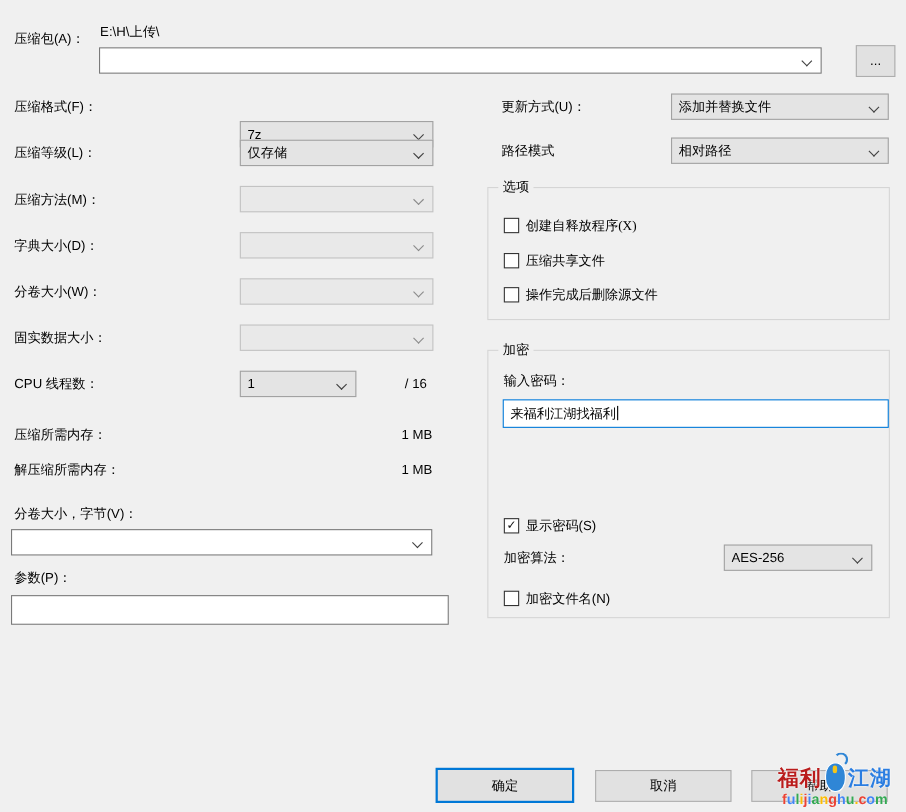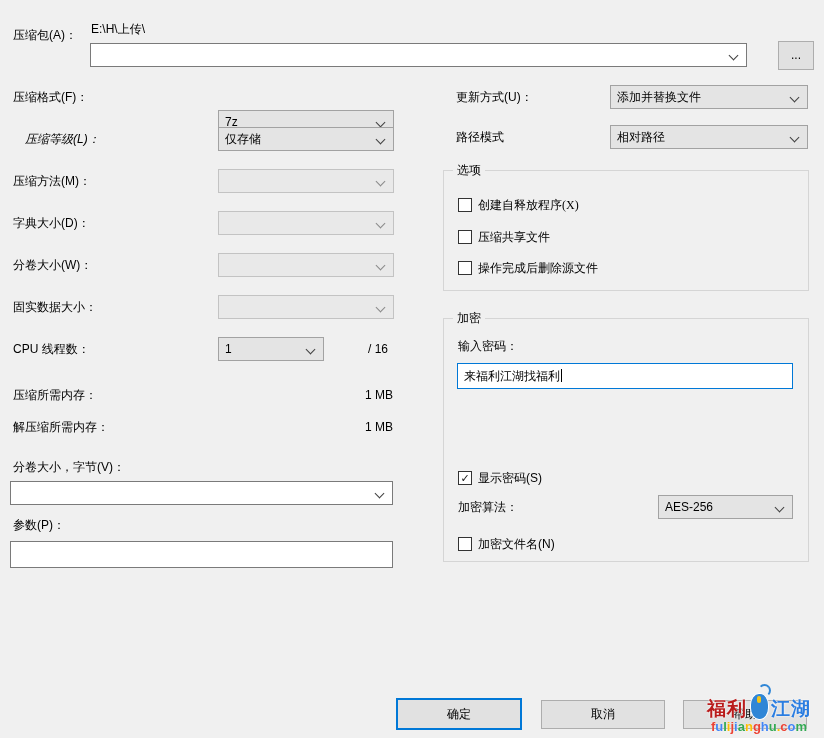--- a/index.html
+++ b/index.html
@@ -23,20 +23,21 @@
     white-space:nowrap;line-height:14px;
   }
   .combo.disabled{background:#e9e9e9;border-color:#c3c3c3;}
   .combo.disabled .chev{border-color:#8a8a8a;}
 
   
   .combo.white{background:#ffffff;border-color:#7a7a7a;}
   .input{
     position:absolute;background:#fff;border:1px solid #7a7a7a;
     box-sizing:content-box;
+    padding-left:15px;
   }
   .input .val{position:absolute;left:6px;top:5px;white-space:nowrap;line-height:14px;}
   .input.focused{border-color:#0078d7;}
   .caret{display:inline-block;width:1px;height:13px;background:#000;vertical-align:-2px;margin-left:1px;}
 
   .chev{
     position:absolute;right:9px;top:8px;width:6px;height:6px;
     border-right:1px solid #404040;border-bottom:1px solid #404040;
     transform:rotate(45deg);
   }
@@ -100,21 +101,21 @@
   <span class="chev"></span>
 </div>
 <div class="btn" style="left:778px;top:41px;width:34px;">...</div>
 
 <div class="abs lbl" style="left:13px;top:90px;">压缩格式(F)：</div>
 <div class="combo" style="left:218px;top:85px;width:174px;margin-top:25px;">
   <span class="val">7z</span>
   <span class="chev"></span>
 </div>
 
-<div class="abs lbl" style="left:25px;top:132px;font-style:italic;">压缩等级(L)：</div>
+<div class="abs lbl" style="left:13px;top:132px;">压缩等级(L)：</div>
 <div class="combo" style="left:218px;top:127px;width:174px;">
   <span class="val">仅存储</span>
   <span class="chev"></span>
 </div>
 
 <div class="abs lbl" style="left:13px;top:174px;">压缩方法(M)：</div>
 <div class="combo disabled" style="left:218px;top:169px;width:174px;">
   <span class="val"></span>
   <span class="chev"></span>
 </div>

